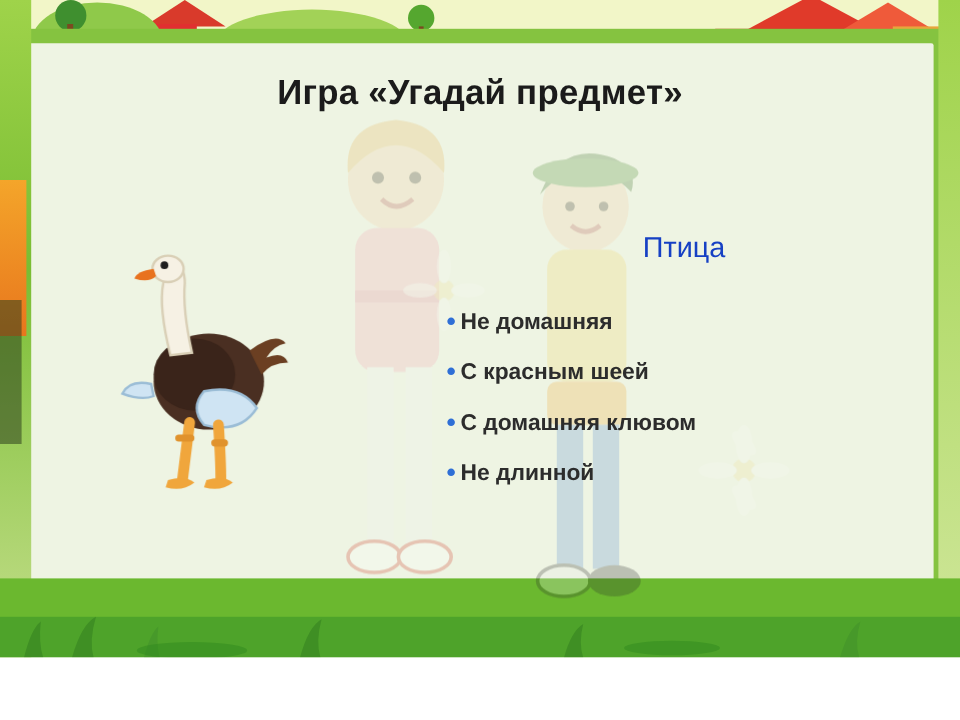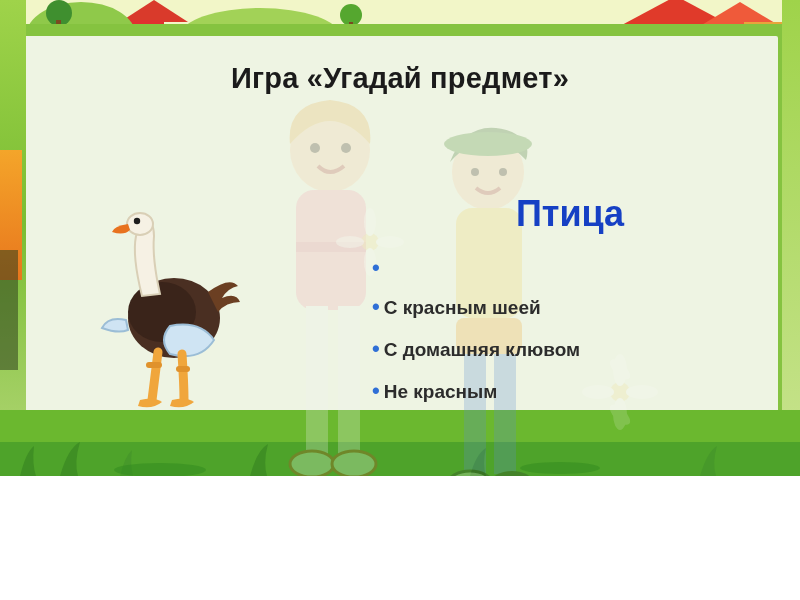--- a/index.html
+++ b/index.html
@@ -3,21 +3,21 @@
 <meta charset="utf-8">
 <style>
   html, body {
     margin: 0;
     padding: 0;
     background: #ffffff;
   }
   #slide {
     position: relative;
     width: 800px;
-    height: 476px;
+    height: 548px;
     overflow: hidden;
     font-family: "Liberation Sans", sans-serif;
     background: #e5e5e5;
   }
 
   
   .bg-sky {
     position: absolute;
     left: 0; top: 0;
     width: 800px; height: 600px;
@@ -121,22 +121,22 @@
     font-size: 29px;
     font-weight: bold;
     color: #1b1b1b;
     letter-spacing: .2px;
   }
   .answer {
     position: absolute;
     left: 380px; top: 193px;
     width: 380px;
     text-align: center;
-    font-size: 36px;
-    font-weight: bold;
+    font-size: 24px;
+    font-weight: normal;
     color: #1640c4;
   }
   .bullets {
     position: absolute;
     left: 372px; top: 258px;
     width: 400px;
   }
   .bullet {
     display: flex;
     align-items: flex-start;
@@ -276,28 +276,29 @@
     <rect x="80" y="166" width="14" height="6" rx="3" fill="#e0922c"></rect>
   </svg>
 
   <div class="title">Игра «Угадай предмет»</div>
 
   <div class="answer">Птица</div>
 
   <div class="bullets">
     <div class="bullet">
       <span class="dot">•</span>
+      <span>Не домашняя</span>
     </div>
     <div class="bullet">
       <span class="dot">•</span>
       <span>С красным шеей</span>
     </div>
     <div class="bullet">
       <span class="dot">•</span>
       <span>С домашняя клювом</span>
     </div>
     <div class="bullet">
       <span class="dot">•</span>
-      <span>Не красным</span>
+      <span>Не длинной</span>
     </div>
   </div>
 
 </div>
 
 </body></html>

